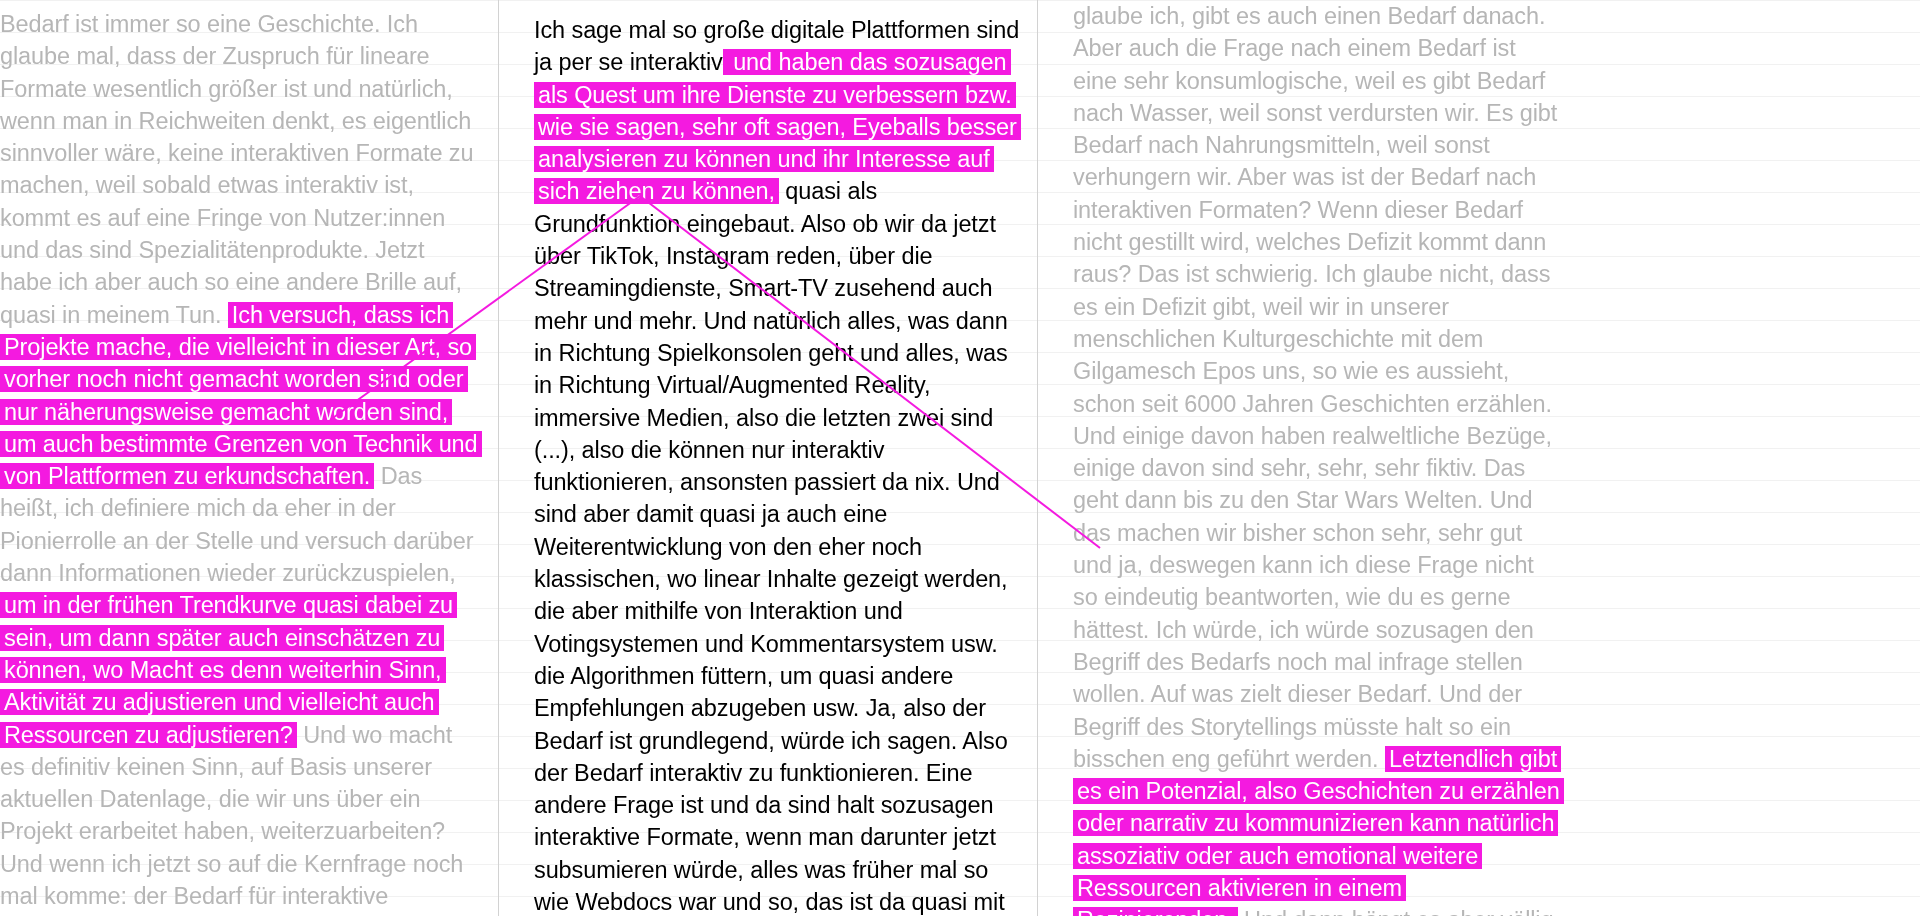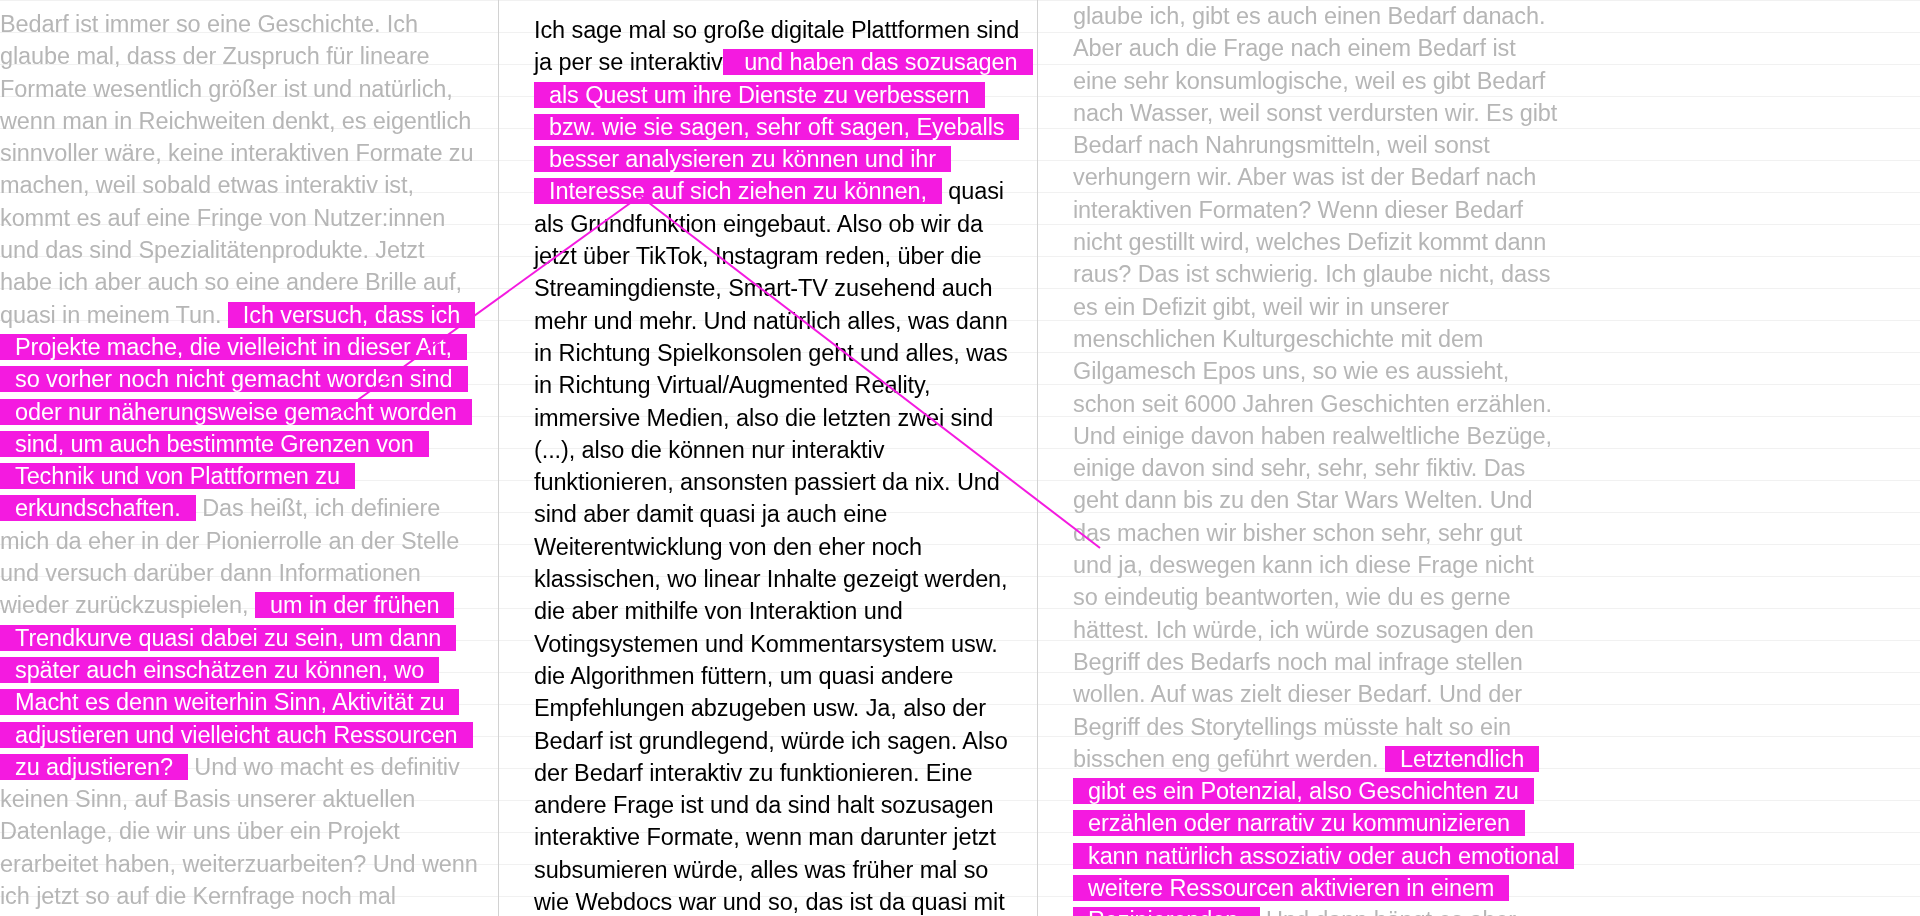--- a/index.html
+++ b/index.html
@@ -71,21 +71,21 @@
     padding-top: 0px;
     color: #b6b6b6;
   }
   .col-mid p, .col-left p, .col-right p {
     margin: 0;
     text-align: left;
   }
   mark.hl {
     background: #f41ae0;
     color: #ffffff;
-    padding: 0 15px;
+    padding: 0 4px;
     box-decoration-break: clone;
     -webkit-box-decoration-break: clone;
   }
   
   .connectors {
     position: absolute;
     inset: 0;
     z-index: 3;
     pointer-events: none;
   }

